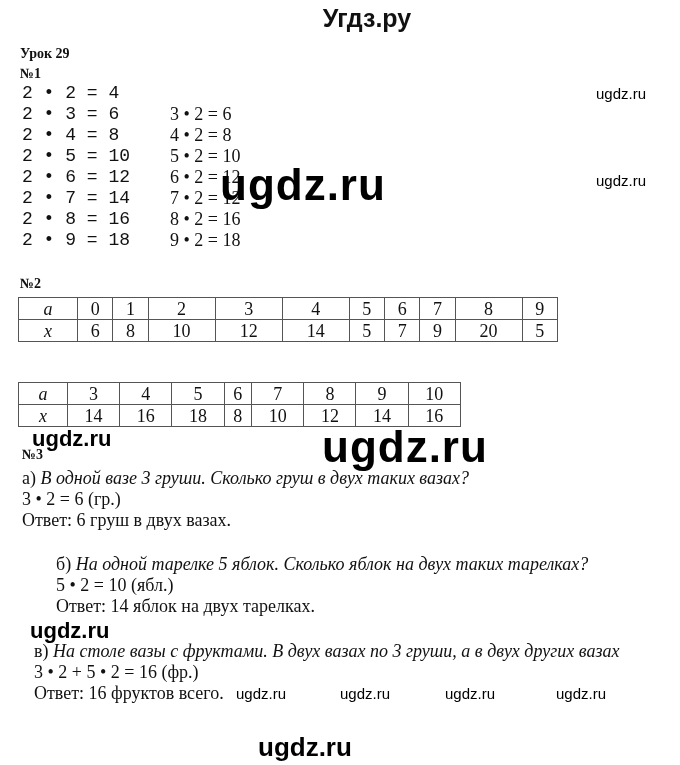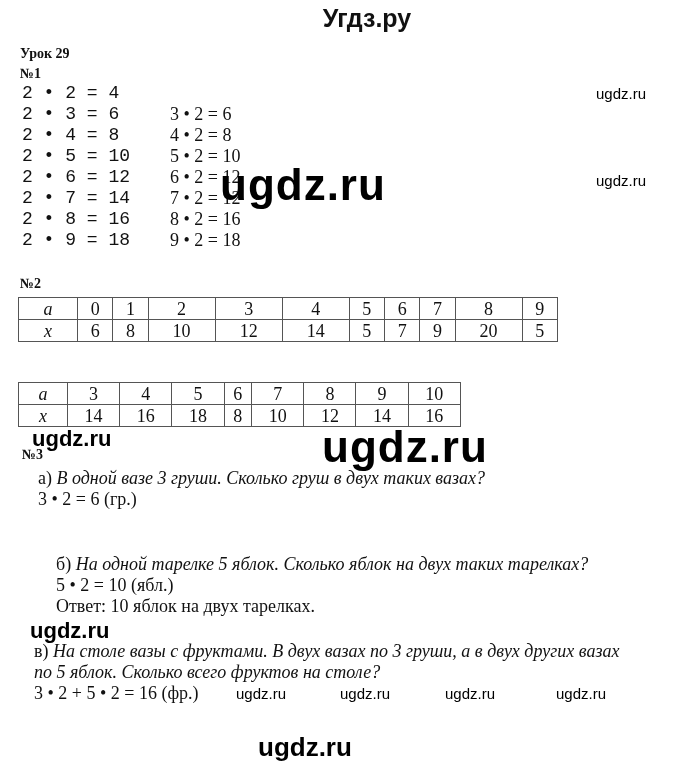--- a/index.html
+++ b/index.html
@@ -112,37 +112,38 @@
     <td>16</td>
   </tr>
 </tbody>
   </table>
 
 <div class="abs wm wm-m" style="top:426px;left:32px;">ugdz.ru</div>
 <div class="abs wm wm-xl" style="top:422px;left:322px;">ugdz.ru</div>
 
 <div class="abs bold" style="top:447px;left:22px;">№3</div>
 
-<div class="abs line" style="top:468px;left:38px;">
+<div class="abs line" style="top:468px;left:22px;">
   <div><span>а) </span><span class="italic">В одной вазе 3 груши. Сколько груш в двух таких вазах?</span></div>
   <div>3 • 2 = 6 (гр.)</div>
+  <div>Ответ: 6 груш в двух вазах.</div>
 </div>
 
 <div class="abs line" style="top:554px;left:22px;margin-left:34px;">
   <div><span>б) </span><span class="italic">На одной тарелке 5 яблок. Сколько яблок на двух таких тарелках?</span></div>
   <div>5 • 2 = 10 (ябл.)</div>
-  <div>Ответ: 10 яблок на двух тарелках.</div>
+  <div>Ответ: 14 яблок на двух тарелках.</div>
 </div>
 
 <div class="abs wm wm-m" style="top:618px;left:30px;">ugdz.ru</div>
 
 <div class="abs line" style="top:641px;left:22px;margin-left:12px;">
   <div><span>в) </span><span class="italic">На столе вазы с фруктами. В двух вазах по 3 груши, а в двух других  вазах</span></div>
-  <div class="italic">по 5 яблок. Сколько всего фруктов на столе?</div>
   <div>3 • 2 + 5 • 2 = 16 (фр.)</div>
+  <div>Ответ: 16 фруктов всего.</div>
 </div>
 
 <div class="abs wm wm-s" style="top:685px;left:236px;">ugdz.ru</div>
 <div class="abs wm wm-s" style="top:685px;left:340px;">ugdz.ru</div>
 <div class="abs wm wm-s" style="top:685px;left:445px;">ugdz.ru</div>
 <div class="abs wm wm-s" style="top:685px;left:556px;">ugdz.ru</div>
 
 <div class="abs wm wm-l" style="top:732px;left:258px;">ugdz.ru</div>
 
 </body></html>

